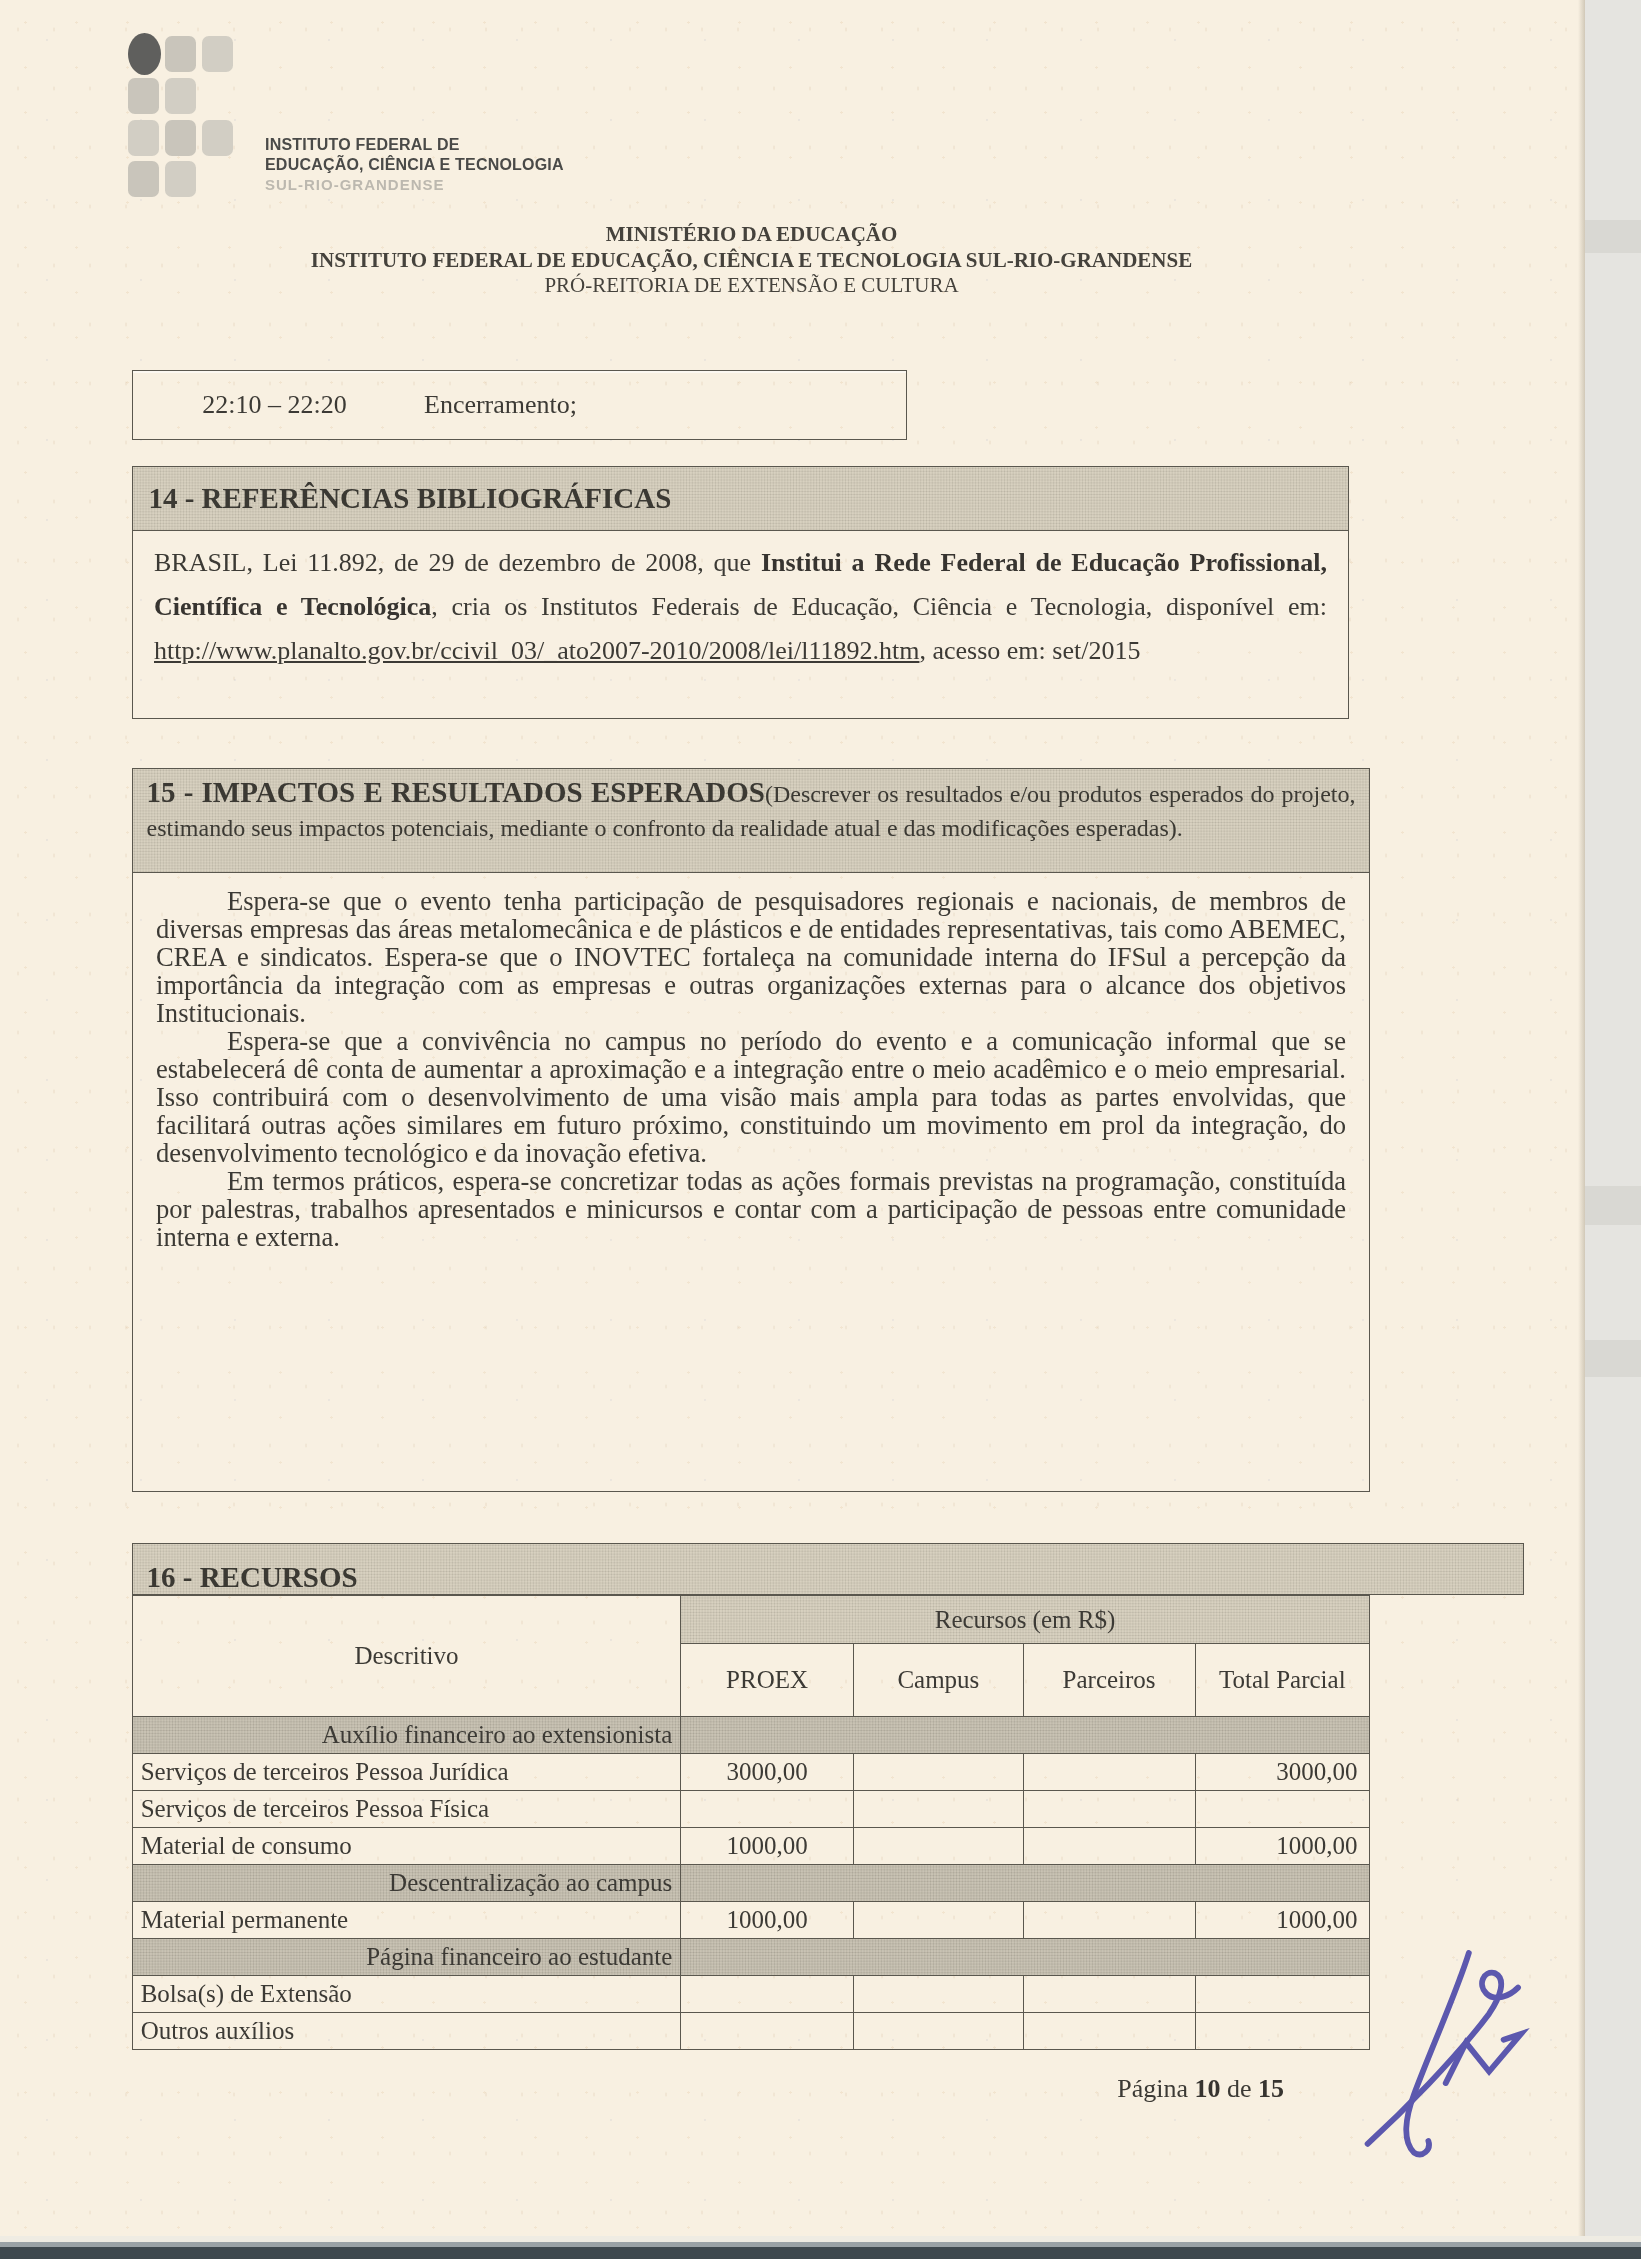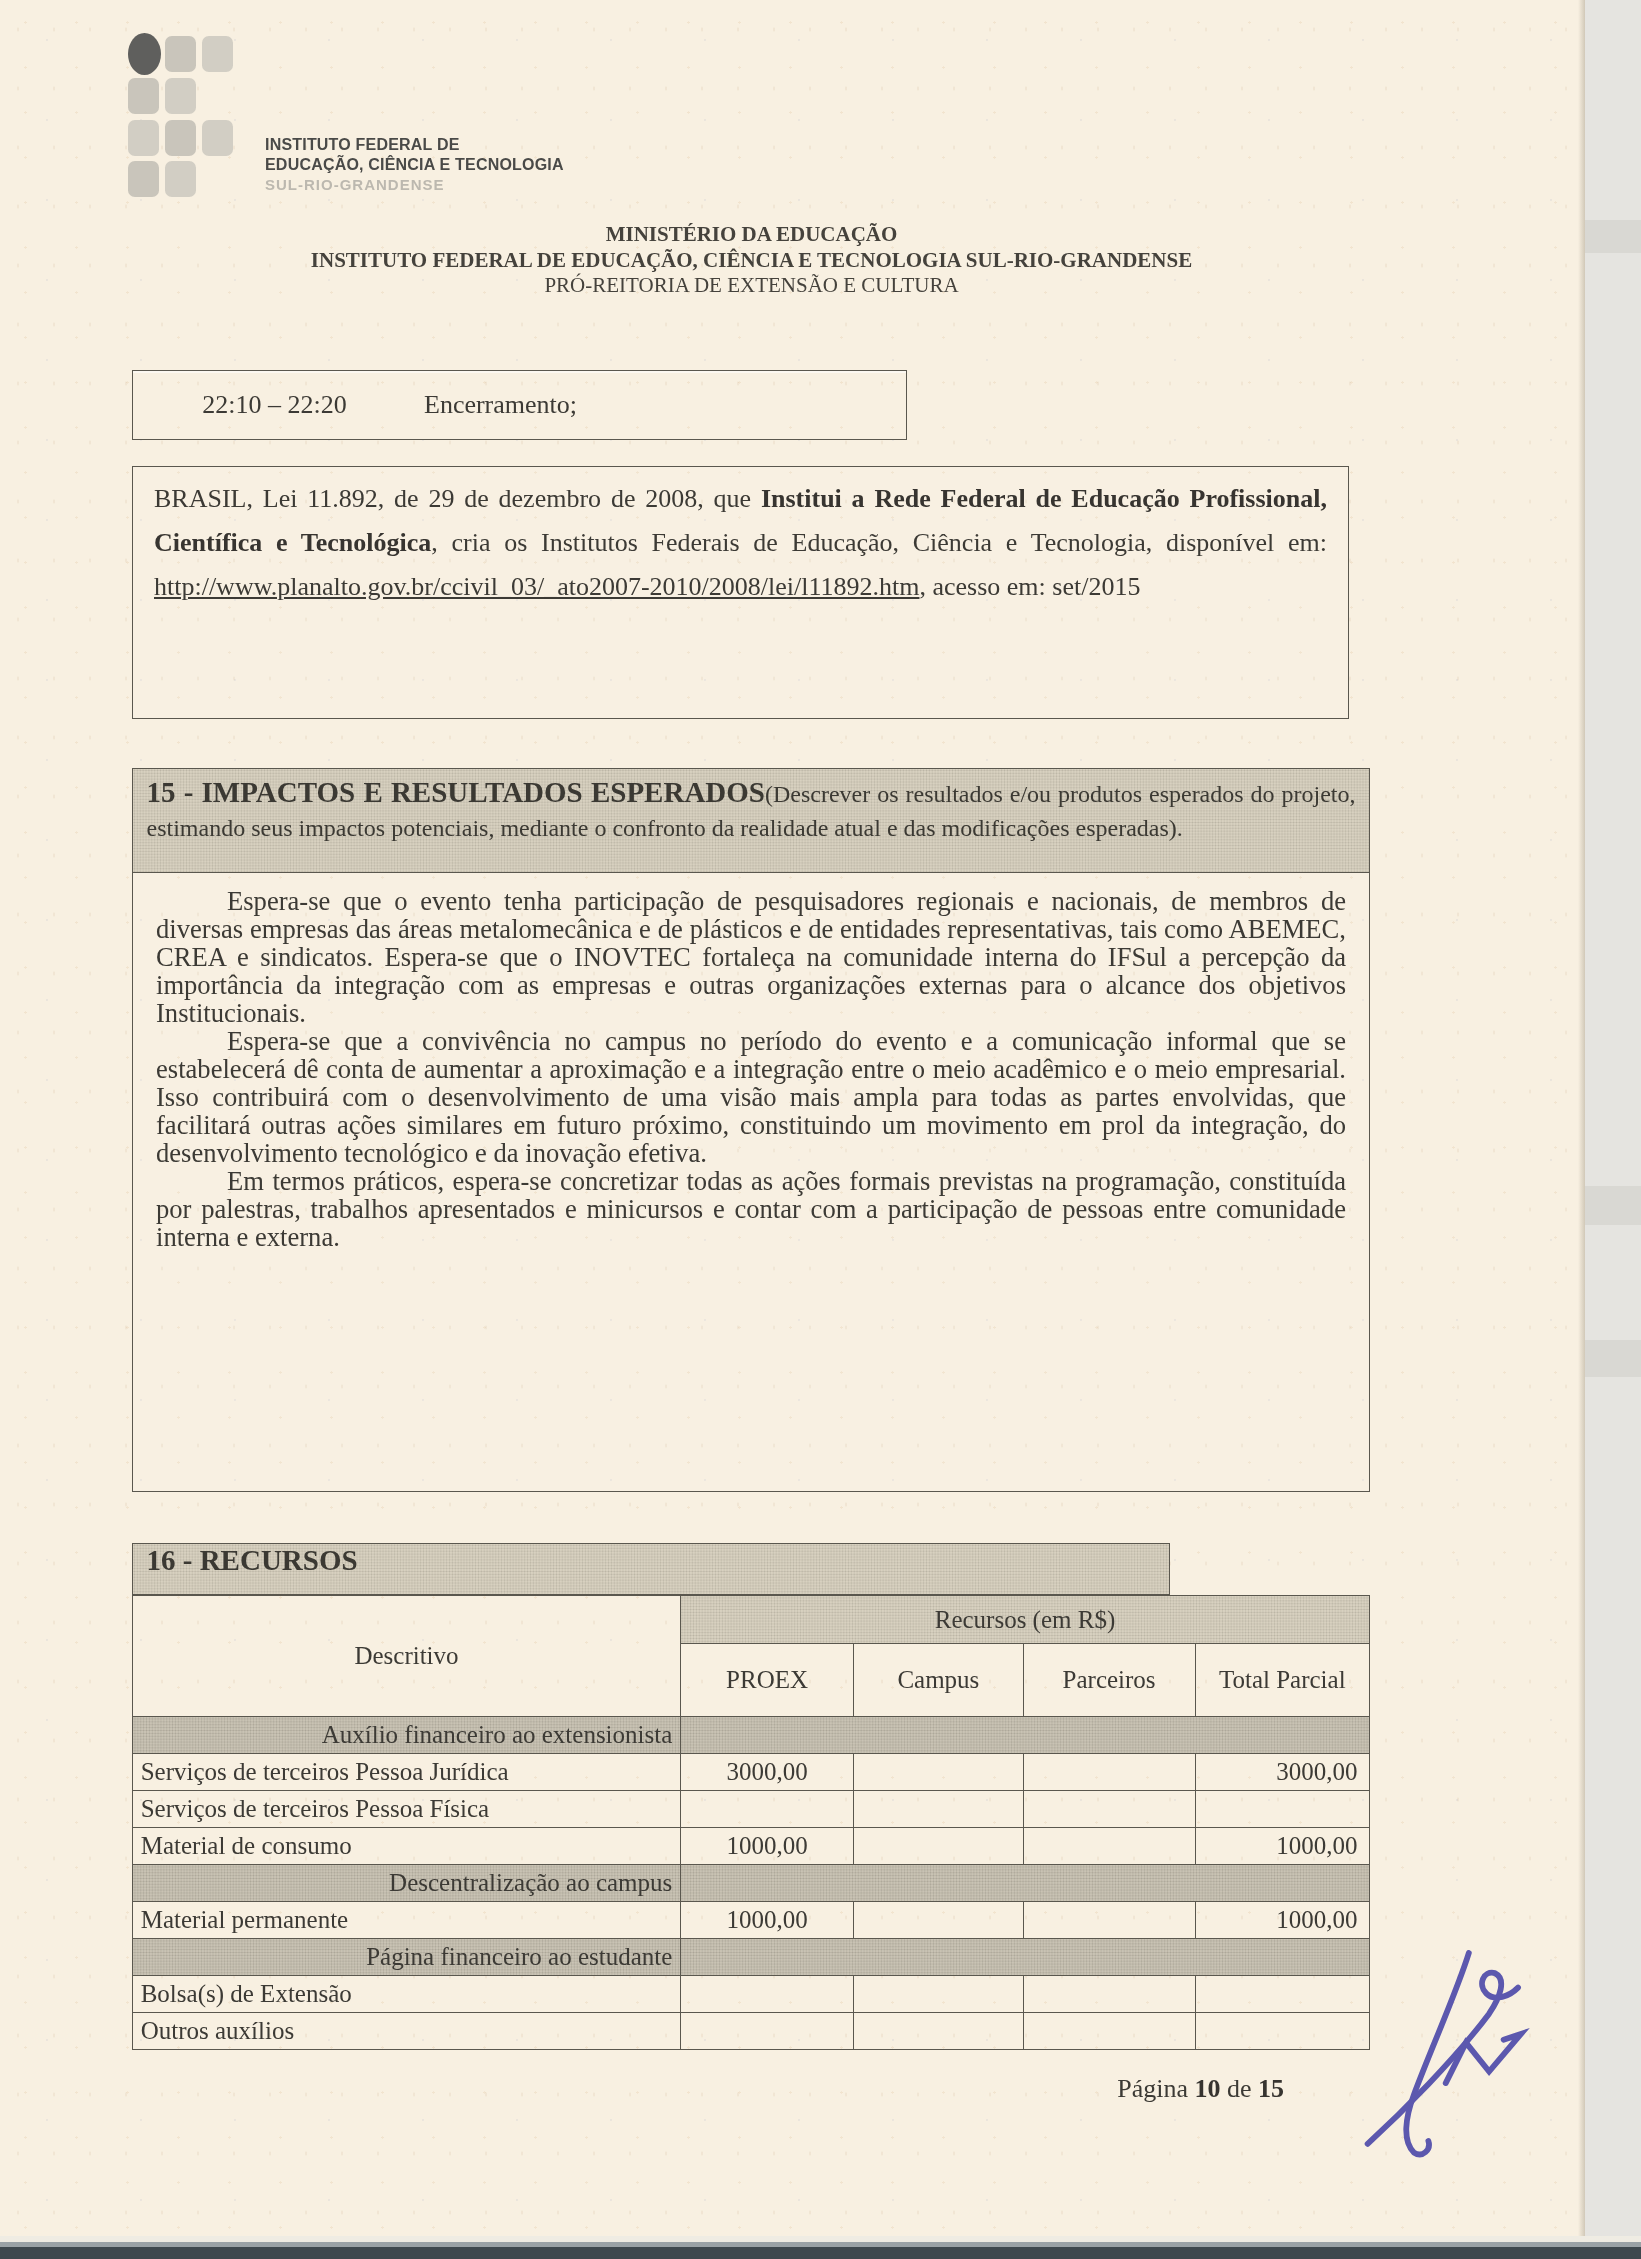--- a/index.html
+++ b/index.html
@@ -54,22 +54,22 @@
   .ref-url{text-decoration:underline;}
   b,.bold{font-weight:bold;color:#373430;}
   
   .sec15{position:absolute;left:132px;top:768px;width:1238px;height:724px;}
   .sec15 .bar{min-height:104px;border-bottom:1.9px solid #5a574e;box-sizing:border-box;
     padding:5.8px 13.5px 7.7px 13.5px;font-size:24px;line-height:34px;text-align:justify;color:#3b3933;}
   .sec15 .bar .t{font-weight:bold;font-size:29px;}
   .sec15 .body{padding:13.5px 23px 0 23px;font-size:26.6px;line-height:28px;text-align:justify;}
   .sec15 .body p{margin:0;text-indent:71px;}
   
-  .sec16bar{position:absolute;left:132px;top:1543px;width:1038px;height:52px;
-    border:1.9px solid #5a574e;box-sizing:border-box;display:flex;align-items:flex-start;
+  .sec16bar{position:absolute;left:132px;top:1543px;width:1392px;height:52px;
+    border:1.9px solid #5a574e;box-sizing:border-box;display:flex;align-items:flex-end;
     font-weight:bold;font-size:29px;color:#3b3933;padding-left:13.5px;}
   table.res{position:absolute;left:132px;top:1595px;width:1238px;border-collapse:collapse;
     table-layout:fixed;font-size:25px;color:#3c3a35;}
   table.res td{border:1.9px solid #5a574e;padding:0 7.7px;height:37px;box-sizing:border-box;
     overflow:hidden;white-space:nowrap;}
   table.res .ctr{text-align:center;}
   table.res .group-hd{height:48px;}
   table.res .sub-hd td{height:73px;text-align:center;white-space:normal;line-height:30px;}
   table.res tr.band td{background-color:#c9c3b4;
     background-image:radial-gradient(rgba(100,96,85,.30) 0.8px, transparent 1.1px);
@@ -112,20 +112,23 @@
     <div>INSTITUTO FEDERAL DE EDUCAÇÃO, CIÊNCIA E TECNOLOGIA SUL-RIO-GRANDENSE</div>
     <div class="normal">PRÓ-REITORIA DE EXTENSÃO E CULTURA</div>
   </div>
 
   <div class="schedule">
     <span class="time">22:10 – 22:20</span>
     <span class="act">Encerramento;</span>
   </div>
 
   <div class="sec14 bordered">
+    <div class="bar barbg">
+      <span>14 - REFERÊNCIAS BIBLIOGRÁFICAS</span>
+    </div>
     <div class="body">
       <span>BRASIL, Lei 11.892, de 29 de dezembro de 2008, que </span><span class="bold">Institui a Rede Federal de Educação Profissional, Científica e Tecnológica</span><span>, cria os Institutos Federais de Educação, Ciência e Tecnologia, disponível em: </span><span class="ref-url">http://www.planalto.gov.br/ccivil_03/_ato2007-2010/2008/lei/l11892.htm</span><span>, acesso em: set/2015</span>
     </div>
   </div>
 
   <div class="sec15 bordered">
     <div class="bar barbg">
       <span class="t">15 - IMPACTOS E RESULTADOS ESPERADOS</span><span>(Descrever os resultados e/ou produtos esperados do projeto, estimando seus impactos potenciais, mediante o confronto da realidade atual e das modificações esperadas).</span>
     </div>
     <div class="body">

